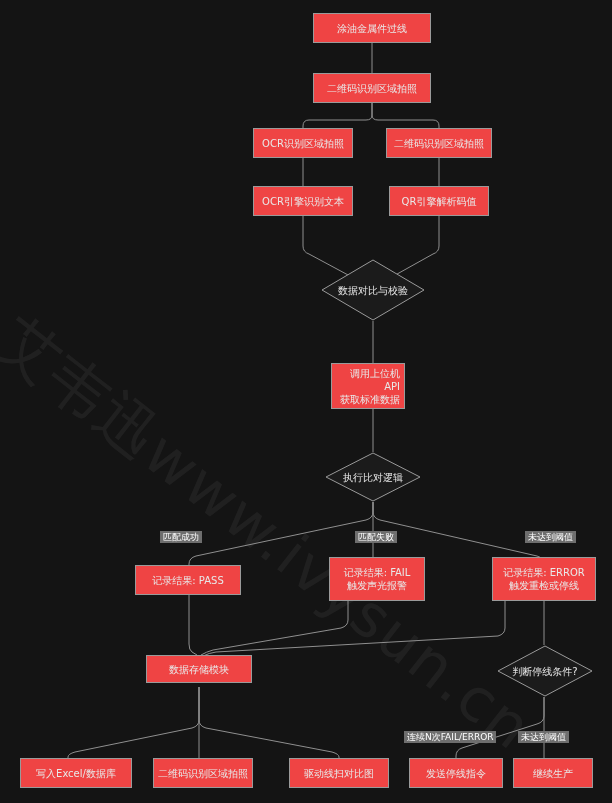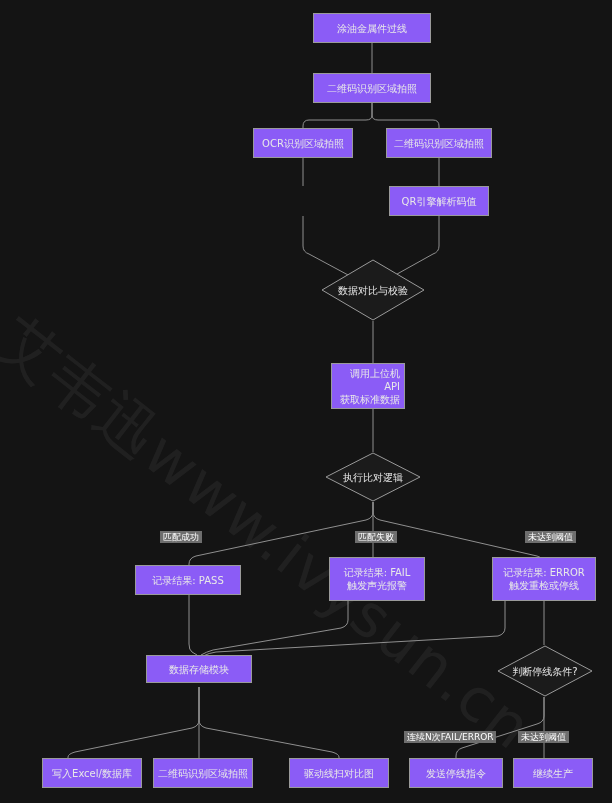--- a/index.html
+++ b/index.html
@@ -39,21 +39,21 @@
     position: absolute;
     left: 0;
     top: 0;
     width: 612px;
     height: 803px;
   }
   .node {
     position: absolute;
     box-sizing: border-box;
     border: 1px solid #9a9a9a;
-    background: #8b5cf6;
+    background: #ef4444;
     color: #e8e8e8;
     font-size: 10px;
     line-height: 13px;
     display: flex;
     flex-direction: column;
     align-items: center;
     justify-content: center;
     text-align: center;
     padding: 2px 4px;
     white-space: pre-line;
@@ -153,20 +153,23 @@
   </div>
 
   <div class="node" style="left:253px;top:128px;width:100px;height:30px;">
     <span>OCR识别区域拍照</span>
   </div>
 
   <div class="node" style="left:386px;top:128px;width:106px;height:30px;">
     <span>二维码识别区域拍照</span>
   </div>
 
+  <div class="node" style="left:253px;top:186px;width:100px;height:30px;">
+    <span>OCR引擎识别文本</span>
+  </div>
 
   <div class="node" style="left:389px;top:186px;width:100px;height:30px;">
     <span>QR引擎解析码值</span>
   </div>
 
   <div class="node diamond" style="left:321px;top:259px;width:104px;height:62px;">
     <svg class="diamond-shape" viewBox="0 0 104 62" preserveAspectRatio="none">
       <polygon points="52,1 103,31 52,61 1,31" fill="#1b1b1b" stroke="#9a9a9a" stroke-width="1"></polygon>
     </svg>
     <span class="diamond-label">数据对比与校验</span>
@@ -202,21 +205,21 @@
     <span>数据存储模块</span>
   </div>
 
   <div class="node diamond" style="left:497px;top:645px;width:96px;height:52px;">
     <svg class="diamond-shape" viewBox="0 0 96 52" preserveAspectRatio="none">
       <polygon points="48,1 95,26 48,51 1,26" fill="#1b1b1b" stroke="#9a9a9a" stroke-width="1"></polygon>
     </svg>
     <span class="diamond-label">判断停线条件?</span>
   </div>
 
-  <div class="node" style="left:20px;top:758px;width:100px;height:30px;margin-left:22px;">
+  <div class="node" style="left:20px;top:758px;width:112px;height:30px;">
     <span>写入Excel/数据库</span>
   </div>
 
   <div class="node" style="left:153px;top:758px;width:100px;height:30px;">
     <span>二维码识别区域拍照</span>
   </div>
 
   <div class="node" style="left:289px;top:758px;width:100px;height:30px;">
     <span>驱动线扫对比图</span>
   </div>

